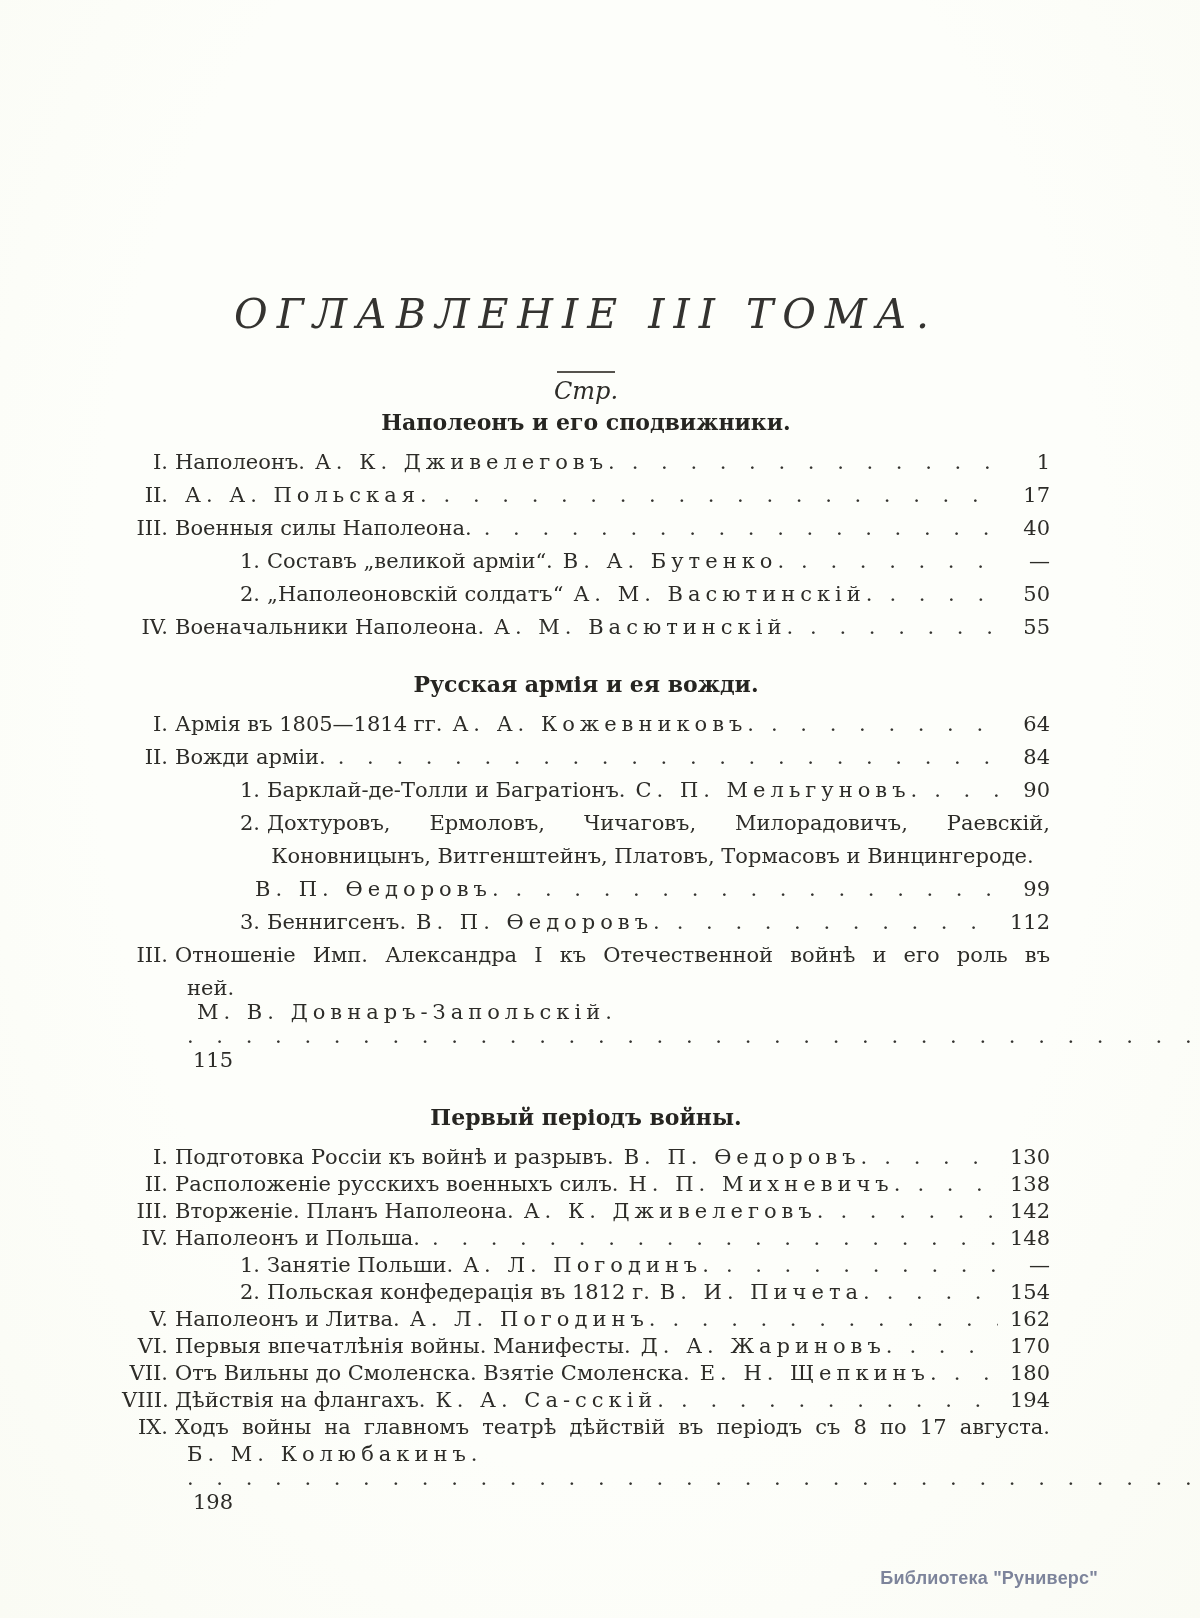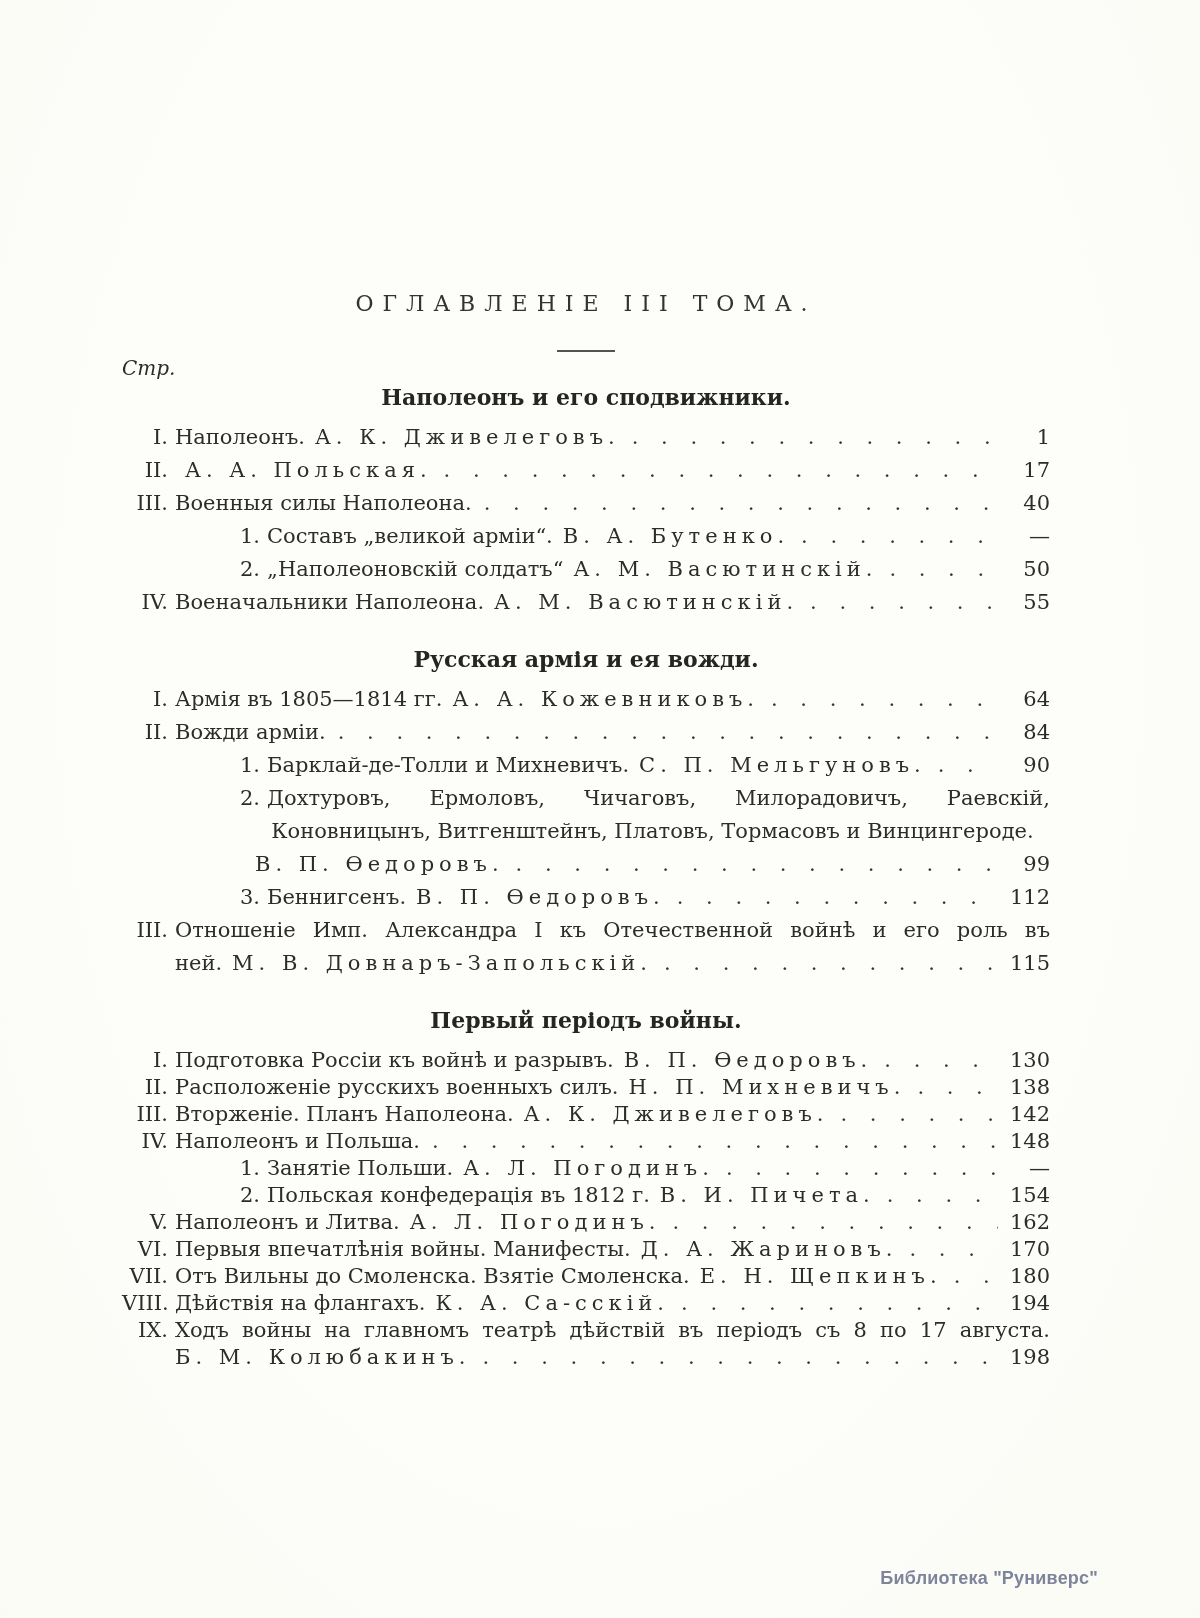--- a/index.html
+++ b/index.html
@@ -12,37 +12,38 @@
   }
   .page{
     position:relative;
     width:1200px;height:1618px;
     box-sizing:border-box;
     padding:292px 150px 0 122px;
     background:radial-gradient(ellipse at 50% 40%, #fdfefa 60%, #fafbf4 100%);
   }
   .doc-title{
     margin:0;
-    font-size:22px;
+    font-size:41px;
     font-weight:400;
     letter-spacing:9px;
     text-align:center;
     color:#343330;
     line-height:1.1;
+    font-style:italic;
   }
   .title-rule{
     width:58px;
     border:0;
     border-top:2px solid #55534d;
     margin:34px auto 4px auto;
   }
   .page-col-header{
-    text-align:left;
+    text-align:center;
     font-style:italic;
-    font-size:20px;
+    font-size:24px;
     margin:0 0 4px 0;
   }
   .section{margin-top:0;}
   .section + .section{margin-top:32px;}
   .heading{
     margin:0 0 15px 0;
     font-size:22px;
     font-weight:700;
     text-align:center;
     color:#262521;
@@ -59,21 +60,21 @@
   .num{
     flex:0 0 auto;
     width:46px;
     padding-right:7px;
     text-align:right;
     white-space:nowrap;
   }
   .ind-b{padding-left:118px;}
   .ind-b .num{width:20px;}
   .ind-c{padding-left:133px;justify-content:center;}
-  .ind-d{padding-left:53px;}
+  .ind-d{padding-left:53px;flex-direction:column;}
   .text{white-space:nowrap;}
   .row.spread .text{
     flex:1 1 auto;
     white-space:normal;
     text-align:justify;
     text-align-last:justify;
   }
   .author{
     letter-spacing:5px;
     padding-left:10px;
@@ -185,21 +186,21 @@
   <div class="row ind-a">
     <span class="num">II.</span>
     <span class="text">Вожди арміи.</span>
 
     <span class="leader"></span>
     <span class="pagenum">84</span>
   </div>
 
   <div class="row ind-b">
     <span class="num">1.</span>
-    <span class="text">Барклай-де-Толли и Михневичъ.</span>
+    <span class="text">Барклай-де-Толли и Багратіонъ.</span>
     <span class="author">С. П. Мельгуновъ.</span>
     <span class="leader"></span>
     <span class="pagenum">90</span>
   </div>
 
   <div class="row ind-b spread">
     <span class="num">2.</span>
     <span class="text">Дохтуровъ, Ермоловъ, Чичаговъ, Милорадовичъ, Раевскій,</span>
 
   </div>

